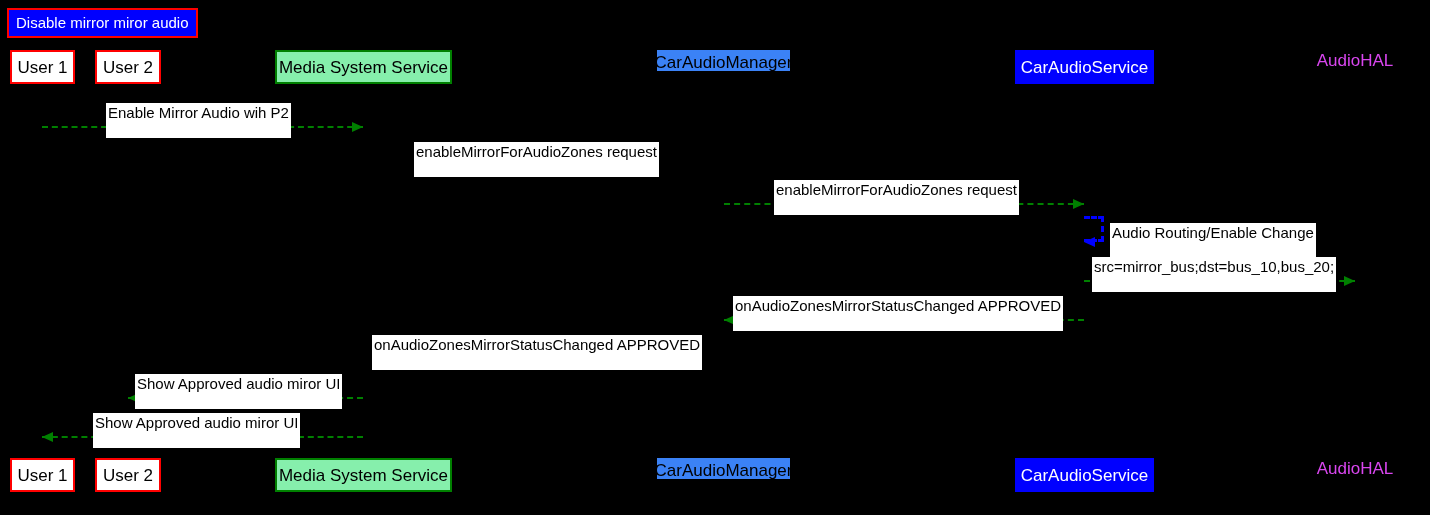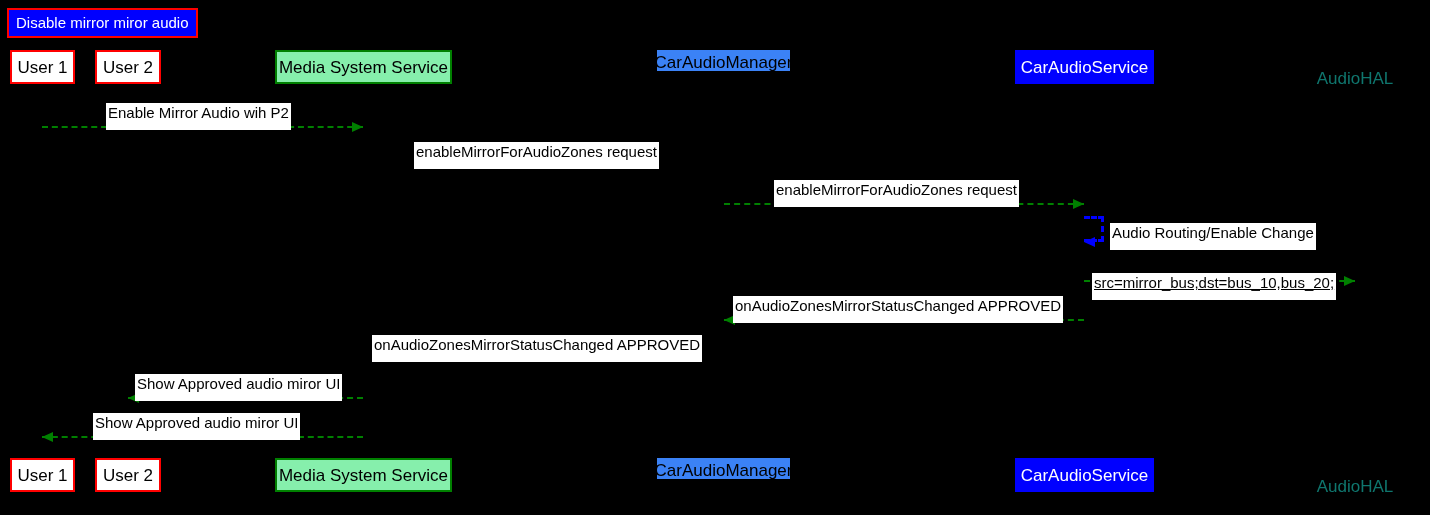--- a/index.html
+++ b/index.html
@@ -62,23 +62,22 @@
     border: none;
     align-items: flex-end;
   }
   .participant.pt-blue {
     background: #0000ff;
     color: #ffffff;
     border: none;
   }
   .participant.pt-bare {
     background: transparent;
-    color: #0f766e;
+    color: #d946ef;
     border: none;
-    margin-top: 18px;
   }
 
   
   .lifeline {
     position: absolute;
     width: 1px;
     background: #000000;
   }
 
   
@@ -114,21 +113,21 @@
   .arrowhead.left.blue {
     border-right: 11px solid #0000ff;
   }
 
   .msg-label {
     position: absolute;
     background: #ffffff;
     color: #000000;
     font-size: 15px;
     line-height: 1;
-    padding: 2px 2px 10px 2px;
+    padding: 2px 2px 18px 2px;
     white-space: nowrap;
     box-sizing: border-box;
   }
 
   
   .self-loop {
     position: absolute;
     box-sizing: border-box;
     border-top: 3px dashed #0000ff;
     border-right: 3px dashed #0000ff;
@@ -181,21 +180,21 @@
       <div class="arrowhead right black" style="top: 161px; left: 713px;"></div>
       <div class="msg-label" style="left: 414px; top: 142px;">enableMirrorForAudioZones request</div>
       <div class="msg-line green" style="left: 724px; top: 203px; width: 360px;"></div>
       <div class="arrowhead right green" style="top: 199px; left: 1073px;"></div>
       <div class="msg-label" style="left: 774px; top: 180px;">enableMirrorForAudioZones request</div>
       <div class="self-loop" style="left: 1084px; top: 216px; width: 20px; height: 26px;"></div>
       <div class="arrowhead left blue" style="left: 1084px; top: 237px;"></div>
       <div class="msg-label" style="left: 1110px; top: 223px;">Audio Routing/Enable Change</div>
       <div class="msg-line green" style="left: 1084px; top: 280px; width: 271px;"></div>
       <div class="arrowhead right green" style="top: 276px; left: 1344px;"></div>
-      <div class="msg-label" style="left: 1092px; top: 273px; text-decoration: underline;">src=mirror_bus;dst=bus_10,bus_20;</div>
+      <div class="msg-label" style="left: 1092px; top: 257px;">src=mirror_bus;dst=bus_10,bus_20;</div>
       <div class="msg-line green" style="left: 724px; top: 319px; width: 360px;"></div>
       <div class="arrowhead left green" style="top: 315px; left: 724px;"></div>
       <div class="msg-label" style="left: 733px; top: 296px;">onAudioZonesMirrorStatusChanged APPROVED</div>
       <div class="msg-line black" style="left: 363px; top: 358px; width: 361px;"></div>
       <div class="arrowhead left black" style="top: 354px; left: 363px;"></div>
       <div class="msg-label" style="left: 372px; top: 335px;">onAudioZonesMirrorStatusChanged APPROVED</div>
       <div class="msg-line green" style="left: 128px; top: 397px; width: 235px;"></div>
       <div class="arrowhead left green" style="top: 393px; left: 128px;"></div>
       <div class="msg-label" style="left: 135px; top: 374px;">Show Approved audio miror UI</div>
       <div class="msg-line green" style="left: 42px; top: 436px; width: 321px;"></div>

